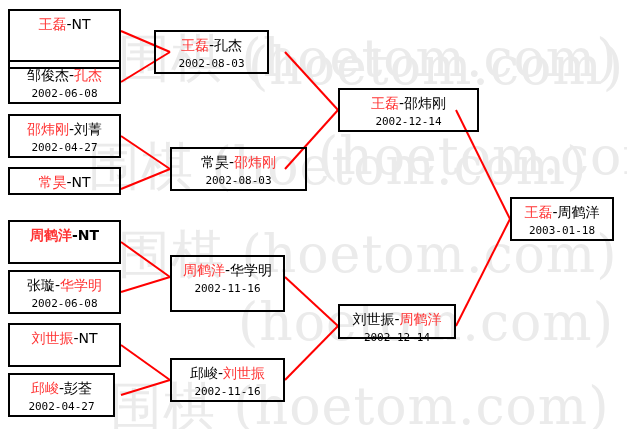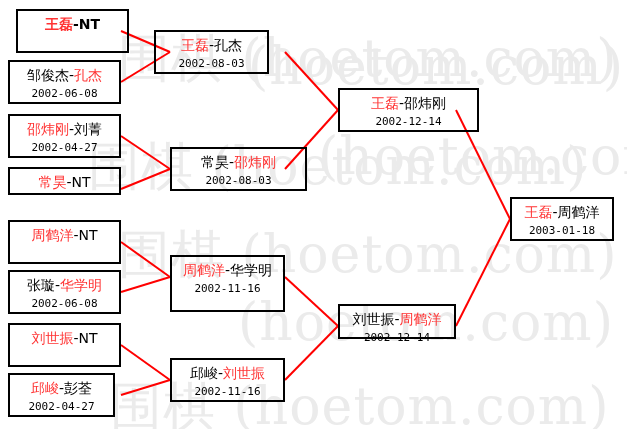--- a/index.html
+++ b/index.html
@@ -104,35 +104,35 @@
       <line x1="121" y1="395" x2="170" y2="380" stroke="#ff0000" stroke-width="2"></line>
       <line x1="285" y1="52" x2="338" y2="110" stroke="#ff0000" stroke-width="2"></line>
       <line x1="285" y1="169" x2="338" y2="110" stroke="#ff0000" stroke-width="2"></line>
       <line x1="285" y1="277" x2="338" y2="326" stroke="#ff0000" stroke-width="2"></line>
       <line x1="285" y1="380" x2="338" y2="326" stroke="#ff0000" stroke-width="2"></line>
       <line x1="456" y1="110" x2="510" y2="219" stroke="#ff0000" stroke-width="2"></line>
       <line x1="456" y1="326" x2="510" y2="219" stroke="#ff0000" stroke-width="2"></line>
     </svg>
 
   <div id="boxes-layer">
-      <div class="match-box" style="left: 16px; top: 9px; width: 113px; height: 44px; font-weight: bold;">
+      <div class="match-box" style="left: 8px; top: 9px; width: 113px; height: 60px;">
         <div class="players"><span class="pname winner">王磊</span><span class="dash">-</span><span class="pname">NT</span></div>
       </div>
       <div class="match-box" style="left: 8px; top: 60px; width: 113px; height: 44px;">
         <div class="players"><span class="pname">邹俊杰</span><span class="dash">-</span><span class="pname winner">孔杰</span></div>
         <div class="match-date">2002-06-08</div>
       </div>
       <div class="match-box" style="left: 8px; top: 114px; width: 113px; height: 44px;">
         <div class="players"><span class="pname winner">邵炜刚</span><span class="dash">-</span><span class="pname">刘菁</span></div>
         <div class="match-date">2002-04-27</div>
       </div>
       <div class="match-box" style="left: 8px; top: 167px; width: 113px; height: 28px;">
         <div class="players"><span class="pname winner">常昊</span><span class="dash">-</span><span class="pname">NT</span></div>
       </div>
-      <div class="match-box" style="left: 8px; top: 220px; width: 113px; height: 44px;">
+      <div class="match-box" style="left: 8px; top: 220px; width: 113px; height: 44px; font-weight: bold;">
         <div class="players"><span class="pname winner">周鹤洋</span><span class="dash">-</span><span class="pname">NT</span></div>
       </div>
       <div class="match-box" style="left: 8px; top: 270px; width: 113px; height: 44px;">
         <div class="players"><span class="pname">张璇</span><span class="dash">-</span><span class="pname winner">华学明</span></div>
         <div class="match-date">2002-06-08</div>
       </div>
       <div class="match-box" style="left: 8px; top: 323px; width: 113px; height: 44px;">
         <div class="players"><span class="pname winner">刘世振</span><span class="dash">-</span><span class="pname">NT</span></div>
       </div>
       <div class="match-box" style="left: 8px; top: 373px; width: 107px; height: 44px;">

